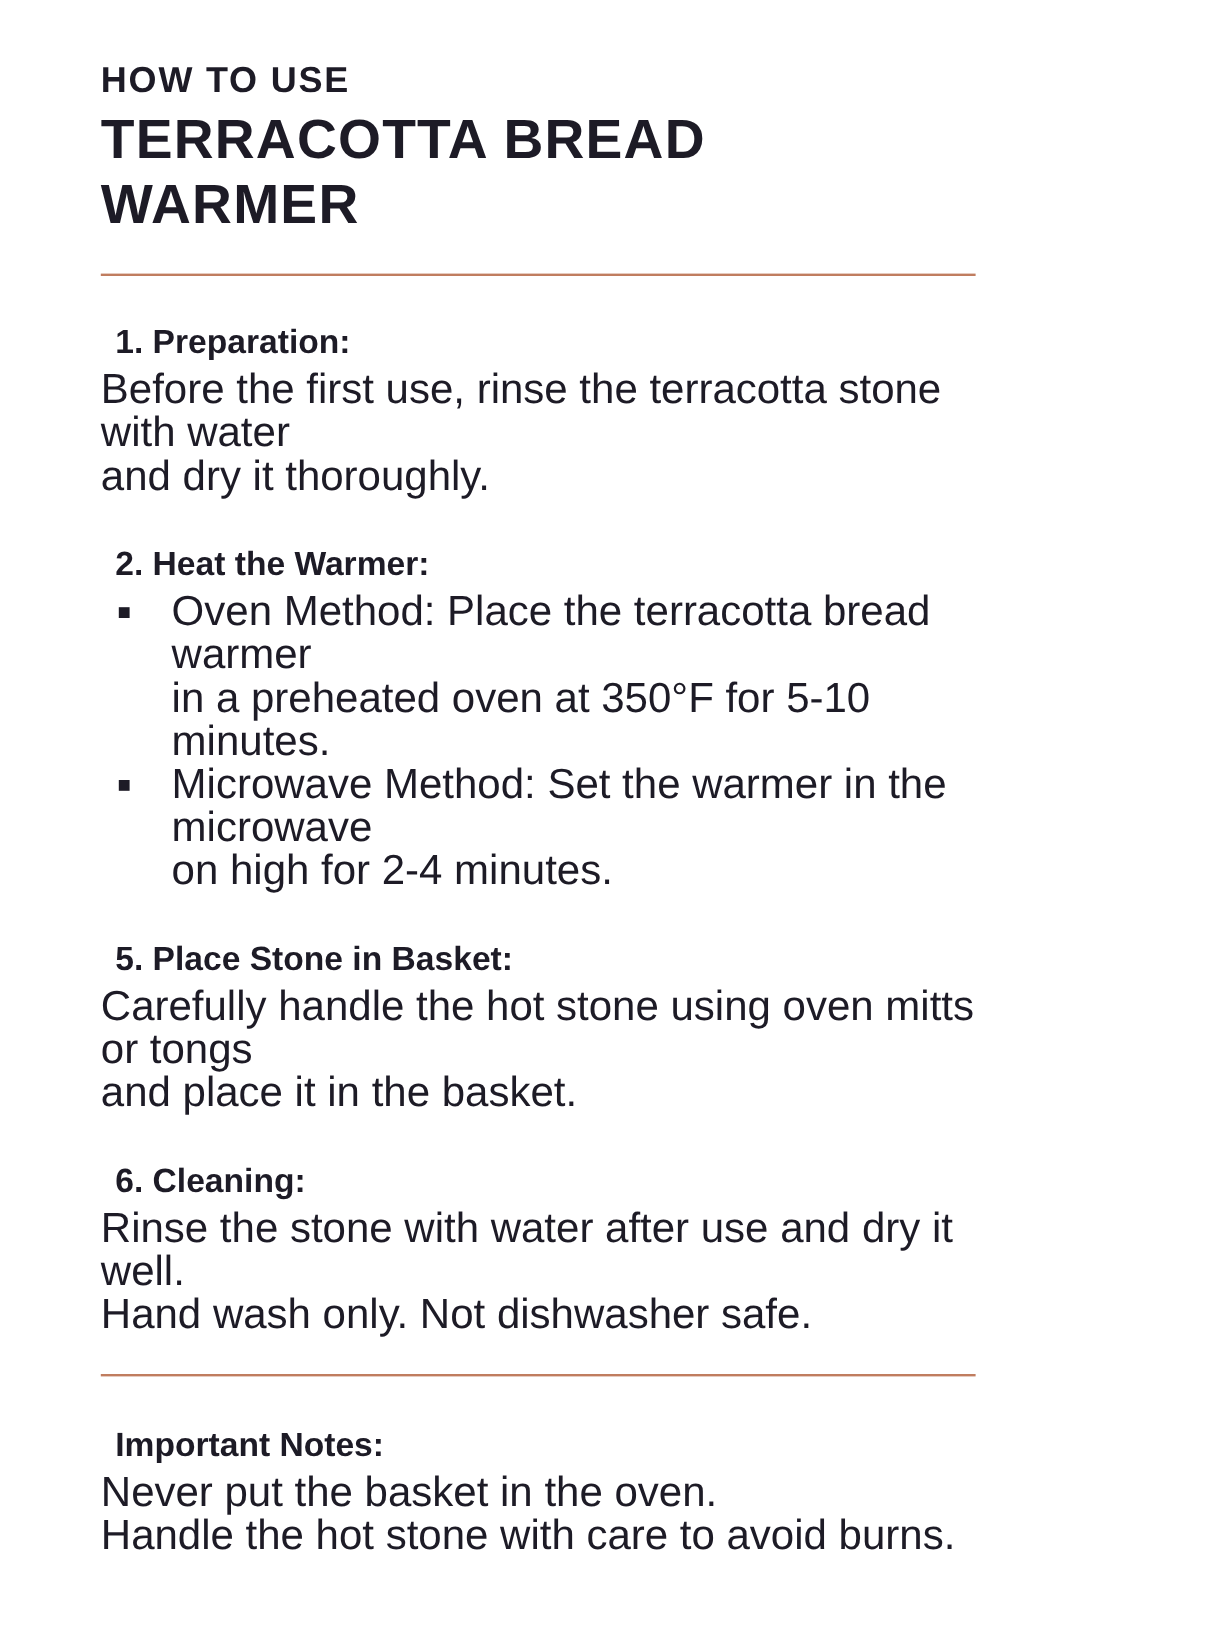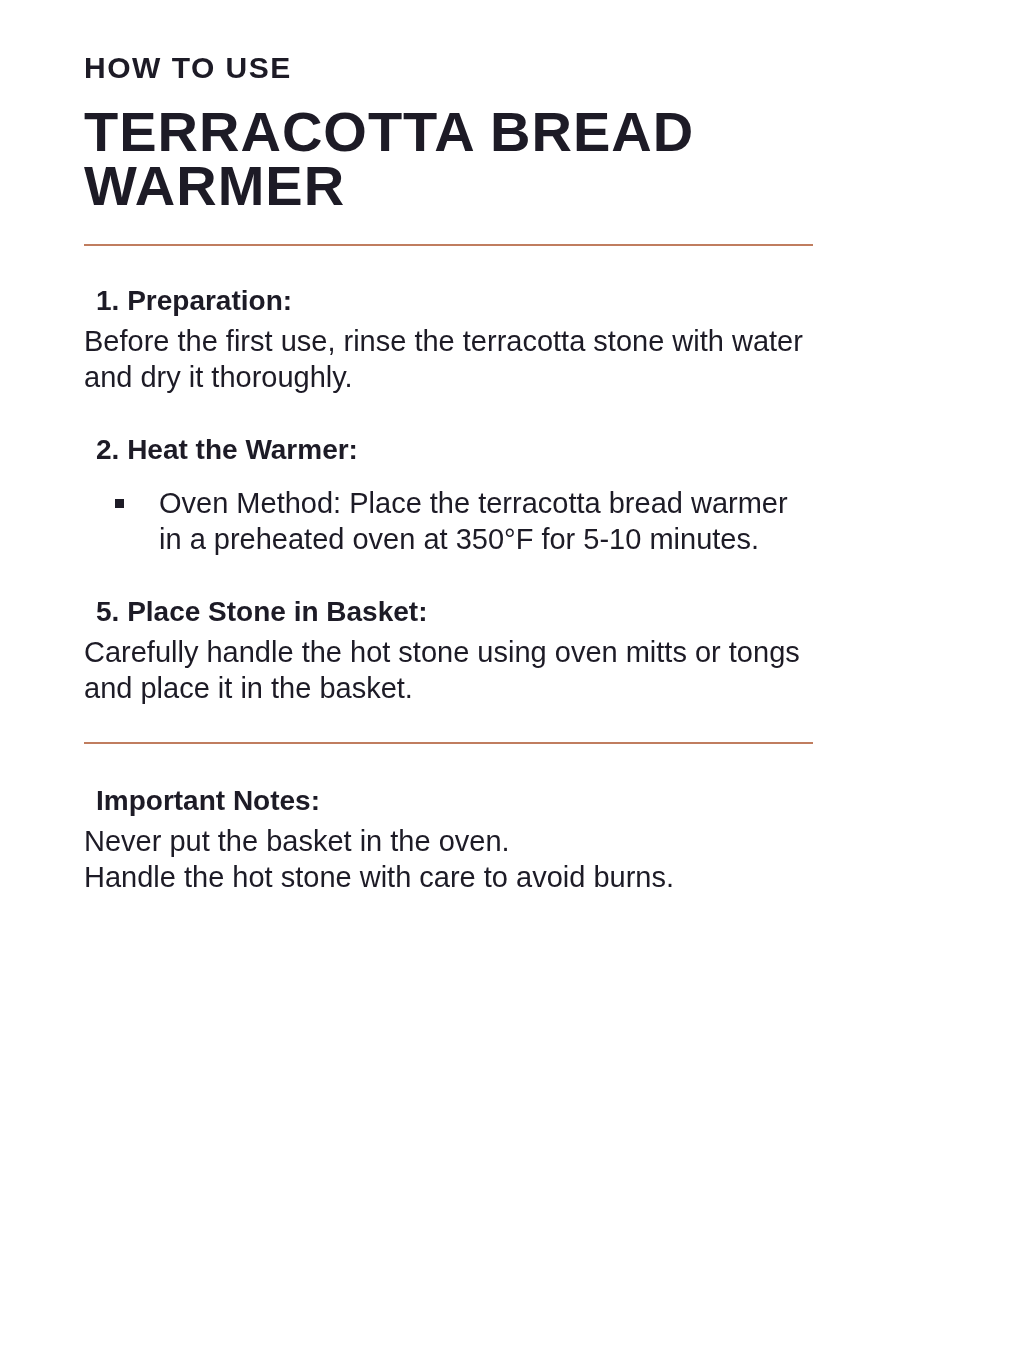--- a/index.html
+++ b/index.html
@@ -21,48 +21,48 @@
     background: #ffffff;
     padding: 50px 83px 0 84px;
   }
   .kicker {
     font-size: 30px;
     font-weight: 700;
     letter-spacing: 1.5px;
     line-height: 36px;
   }
   .doc-title {
-    font-size: 56px;
+    font-size: 46px;
     font-weight: 700;
     letter-spacing: 1px;
     line-height: 54px;
-    margin: 19px 0 0 0;
+    margin: 3px 0 0 0;
   }
   .divider {
     border: none;
     border-top: 2px solid #c07d5f;
     margin: 31px 0 0 0;
     width: 100%;
   }
   .doc-section { margin-top: 36px; }
   .section-heading {
     font-size: 28px;
     font-weight: 700;
     line-height: 38px;
     margin: 0 0 3px 12px;
   }
   .body-text {
-    font-size: 29px;
+    font-size: 35px;
     line-height: 36px;
     margin: 0;
     white-space: pre-line;
   }
   .bullet-list {
     list-style: none;
-    margin: 16px;
+    margin: 0;
     padding: 0;
   }
   .bullet-item {
     display: flex;
     align-items: flex-start;
   }
   .bullet-square {
     flex: 0 0 auto;
     width: 9px;
     height: 9px;
@@ -91,33 +91,43 @@
   </section>
 
   <section class="doc-section">
     <h2 class="section-heading">2. Heat the Warmer:</h2>
     <ul class="bullet-list">
       <li class="bullet-item">
         <span class="bullet-square"></span>
         <p class="body-text">Oven Method: Place the terracotta bread warmer
 in a preheated oven at 350°F for 5-10 minutes.</p>
       </li>
+      <li class="bullet-item">
+        <span class="bullet-square"></span>
+        <p class="body-text">Microwave Method: Set the warmer in the microwave
+on high for 2-4 minutes.</p>
+      </li>
     </ul>
   </section>
 
   <section class="doc-section">
     <h2 class="section-heading">5. Place Stone in Basket:</h2>
     <p class="body-text">Carefully handle the hot stone using oven mitts or tongs
 and place it in the basket.</p>
   </section>
 
   <section class="doc-section">
   </section>
 
 
+  <section class="doc-section">
+    <h2 class="section-heading">6. Cleaning:</h2>
+    <p class="body-text">Rinse the stone with water after use and dry it well.
+Hand wash only. Not dishwasher safe.</p>
+  </section>
 
   <hr class="divider">
 
   <section class="doc-section notes-section">
     <h2 class="section-heading">Important Notes:</h2>
     <p class="body-text">Never put the basket in the oven.
 Handle the hot stone with care to avoid burns.</p>
   </section>
 
 </div>

